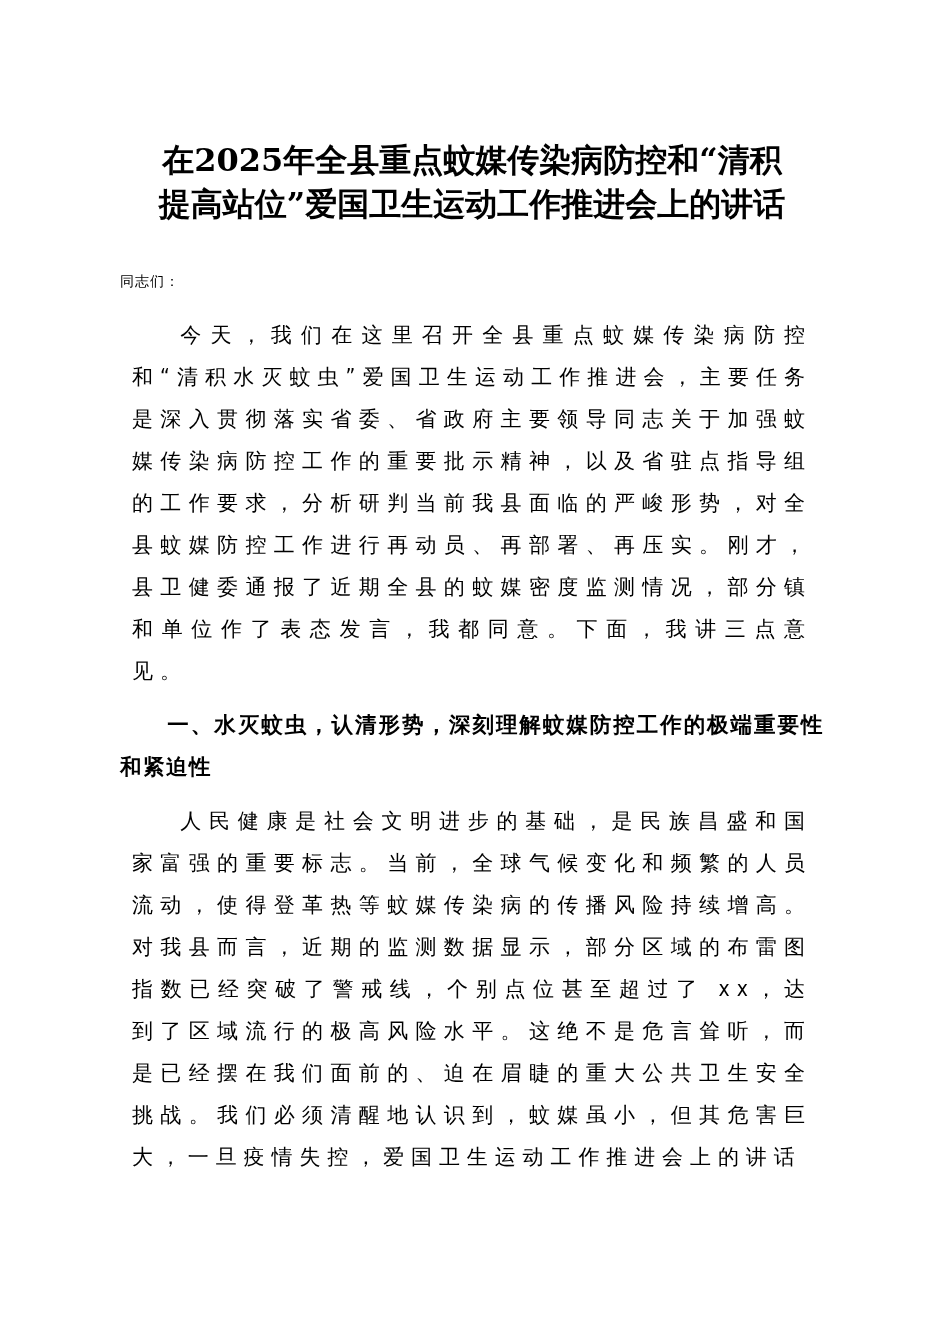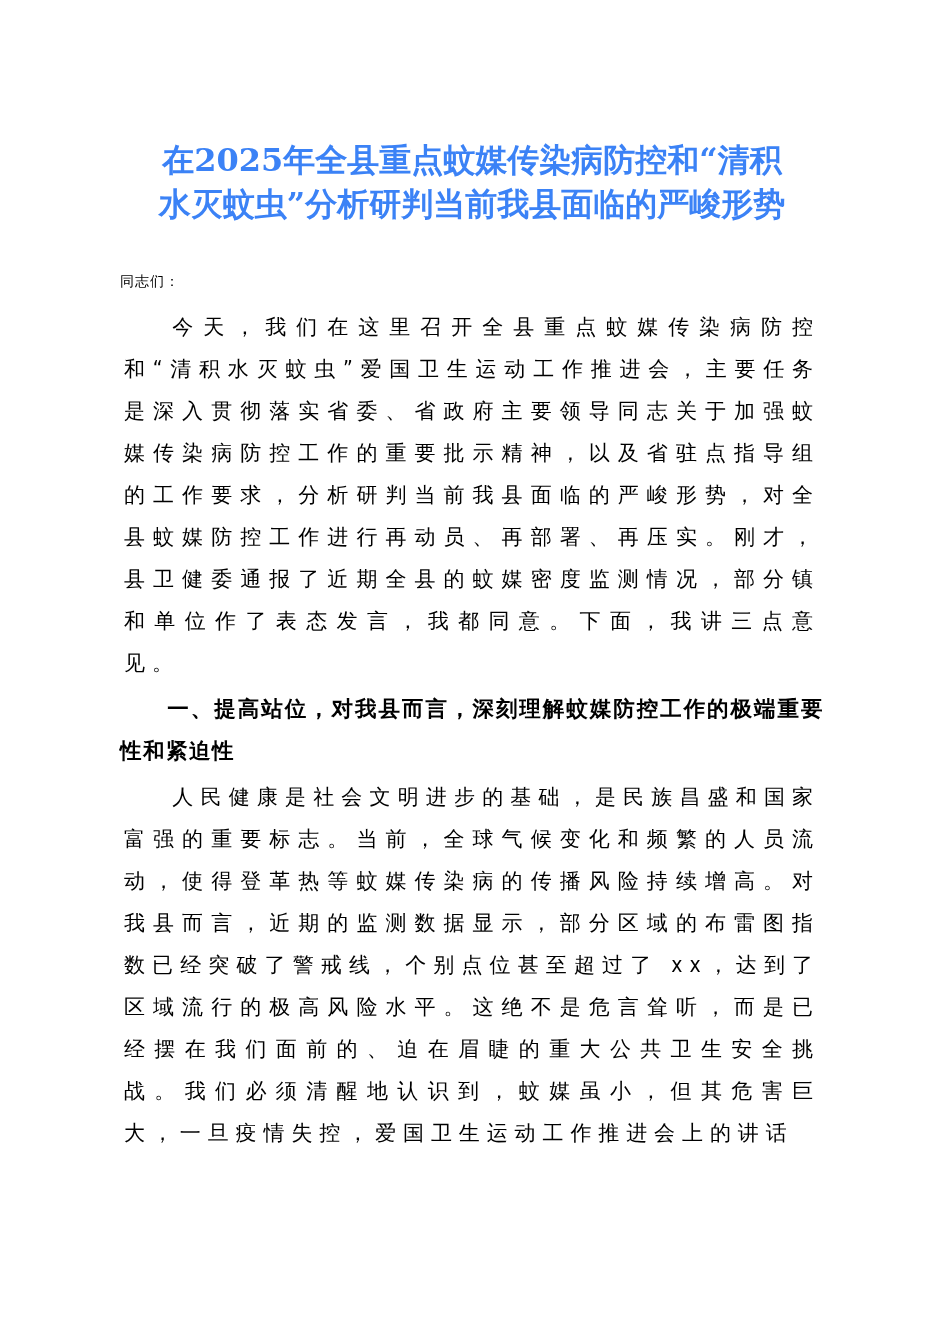--- a/index.html
+++ b/index.html
@@ -21,40 +21,40 @@
       width: 704px;
     }
     .doc-title {
       font-family: "DejaVu Serif", "Liberation Serif", serif;
       font-weight: bold;
       font-size: 32px;
       line-height: 44px;
       text-align: center;
       margin: 8px 0 0 0;
       letter-spacing: 0px;
-      color: #3b82f6;
+      color: #000000;
     }
     .doc-title span {
       display: block;
       white-space: nowrap;
     }
     .salutation {
       font-family: "DejaVu Sans", "Liberation Sans", sans-serif;
       font-weight: normal;
       font-size: 14px;
       line-height: 42px;
       margin: 34px 0 0 0;
       letter-spacing: 1px;
     }
     .para {
       font-family: "DejaVu Sans", "Liberation Sans", sans-serif;
       font-weight: normal;
       font-size: 21px;
       line-height: 42px;
-      margin: 4px;
+      margin: 12px;
       text-indent: 2.3em;
       text-align: justify;
       letter-spacing: 6.9px;
       font-stretch: condensed;
     }
     .section-heading {
       font-family: "DejaVu Sans", "Liberation Sans", sans-serif;
       font-weight: bold;
       font-size: 21.5px;
       line-height: 42px;
@@ -63,23 +63,23 @@
       text-align: justify;
       letter-spacing: 1.5px;
     }
   </style>
 </head>
 <body>
 
 <div class="page">
   <h1 class="doc-title">
     <span>在2025年全县重点蚊媒传染病防控和“清积</span>
-    <span>水灭蚊虫”分析研判当前我县面临的严峻形势</span>
+    <span>提高站位”爱国卫生运动工作推进会上的讲话</span>
   </h1>
 
   <p class="salutation">同志们：</p>
 
   <p class="para">今天，我们在这里召开全县重点蚊媒传染病防控和“清积水灭蚊虫”爱国卫生运动工作推进会，主要任务是深入贯彻落实省委、省政府主要领导同志关于加强蚊媒传染病防控工作的重要批示精神，以及省驻点指导组的工作要求，分析研判当前我县面临的严峻形势，对全县蚊媒防控工作进行再动员、再部署、再压实。刚才，县卫健委通报了近期全县的蚊媒密度监测情况，部分镇和单位作了表态发言，我都同意。下面，我讲三点意见。</p>
 
-  <h2 class="section-heading">一、提高站位，对我县而言，深刻理解蚊媒防控工作的极端重要性和紧迫性</h2>
+  <h2 class="section-heading">一、水灭蚊虫，认清形势，深刻理解蚊媒防控工作的极端重要性和紧迫性</h2>
 
   <p class="para">人民健康是社会文明进步的基础，是民族昌盛和国家富强的重要标志。当前，全球气候变化和频繁的人员流动，使得登革热等蚊媒传染病的传播风险持续增高。对我县而言，近期的监测数据显示，部分区域的布雷图指数已经突破了警戒线，个别点位甚至超过了 xx，达到了区域流行的极高风险水平。这绝不是危言耸听，而是已经摆在我们面前的、迫在眉睫的重大公共卫生安全挑战。我们必须清醒地认识到，蚊媒虽小，但其危害巨大，一旦疫情失控，爱国卫生运动工作推进会上的讲话</p>
 </div>
 
 </body></html>

